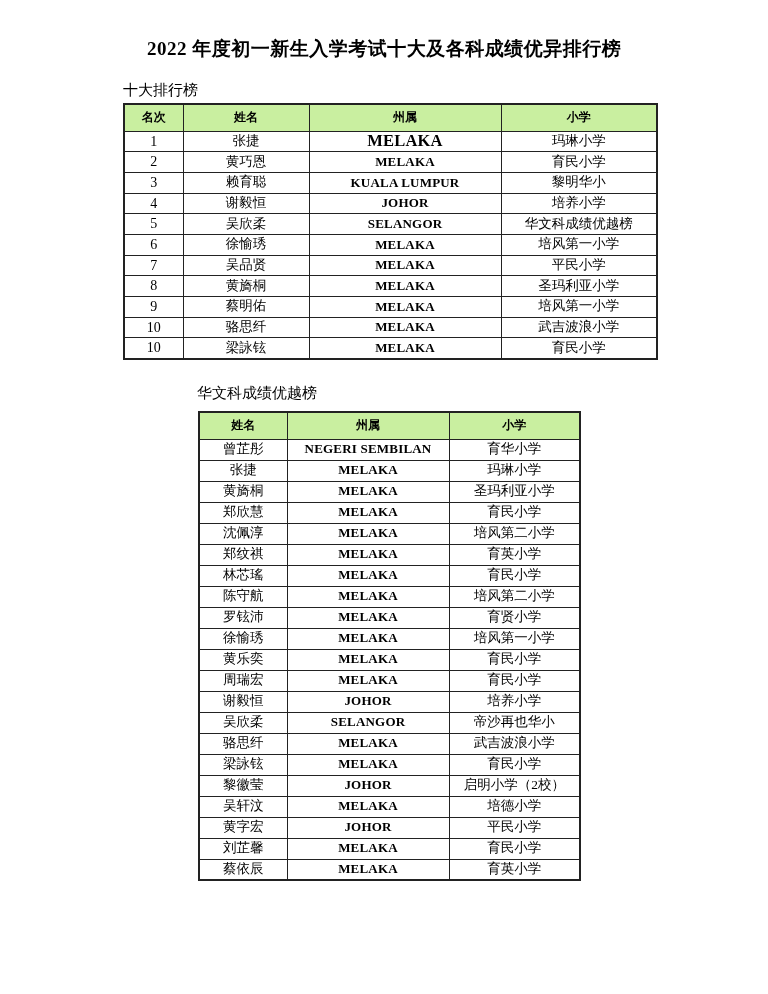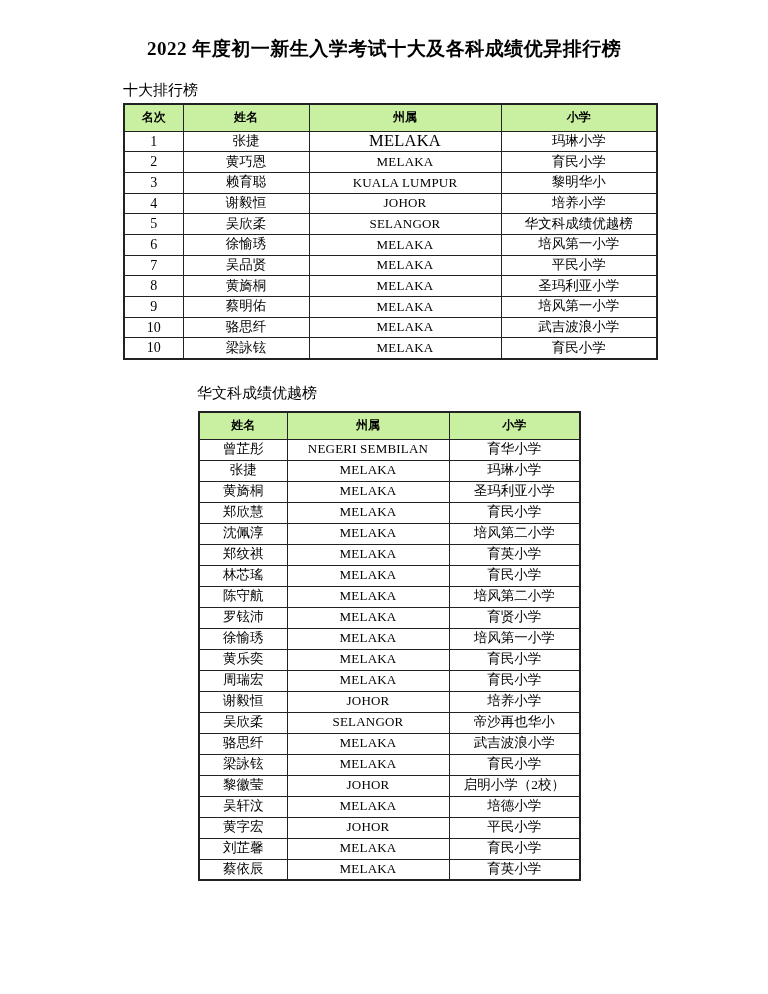--- a/index.html
+++ b/index.html
@@ -48,21 +48,21 @@
     font-size: 12px;
     font-weight: bold;
     height: 27px;
   }
   td {
     font-size: 13.5px;
     height: 20.7px;
     line-height: 1.1;
   }
   #table-chinese td { height: 21px; }
-  td.state-cell { font-size: 13px; letter-spacing: 0.2px; }
+  td.state-cell { font-size: 13px; letter-spacing: 0.2px; font-weight: bold; }
   td.state-cell.state-large { font-size: 16.5px; }
   td.rank-cell { font-size: 14px; }
 </style>
 </head>
 <body>
 
 <div class="page-title">2022 年度初一新生入学考试十大及各科成绩优异排行榜</div>
 
 <div class="section-heading" id="heading-top10">十大排行榜</div>
 

